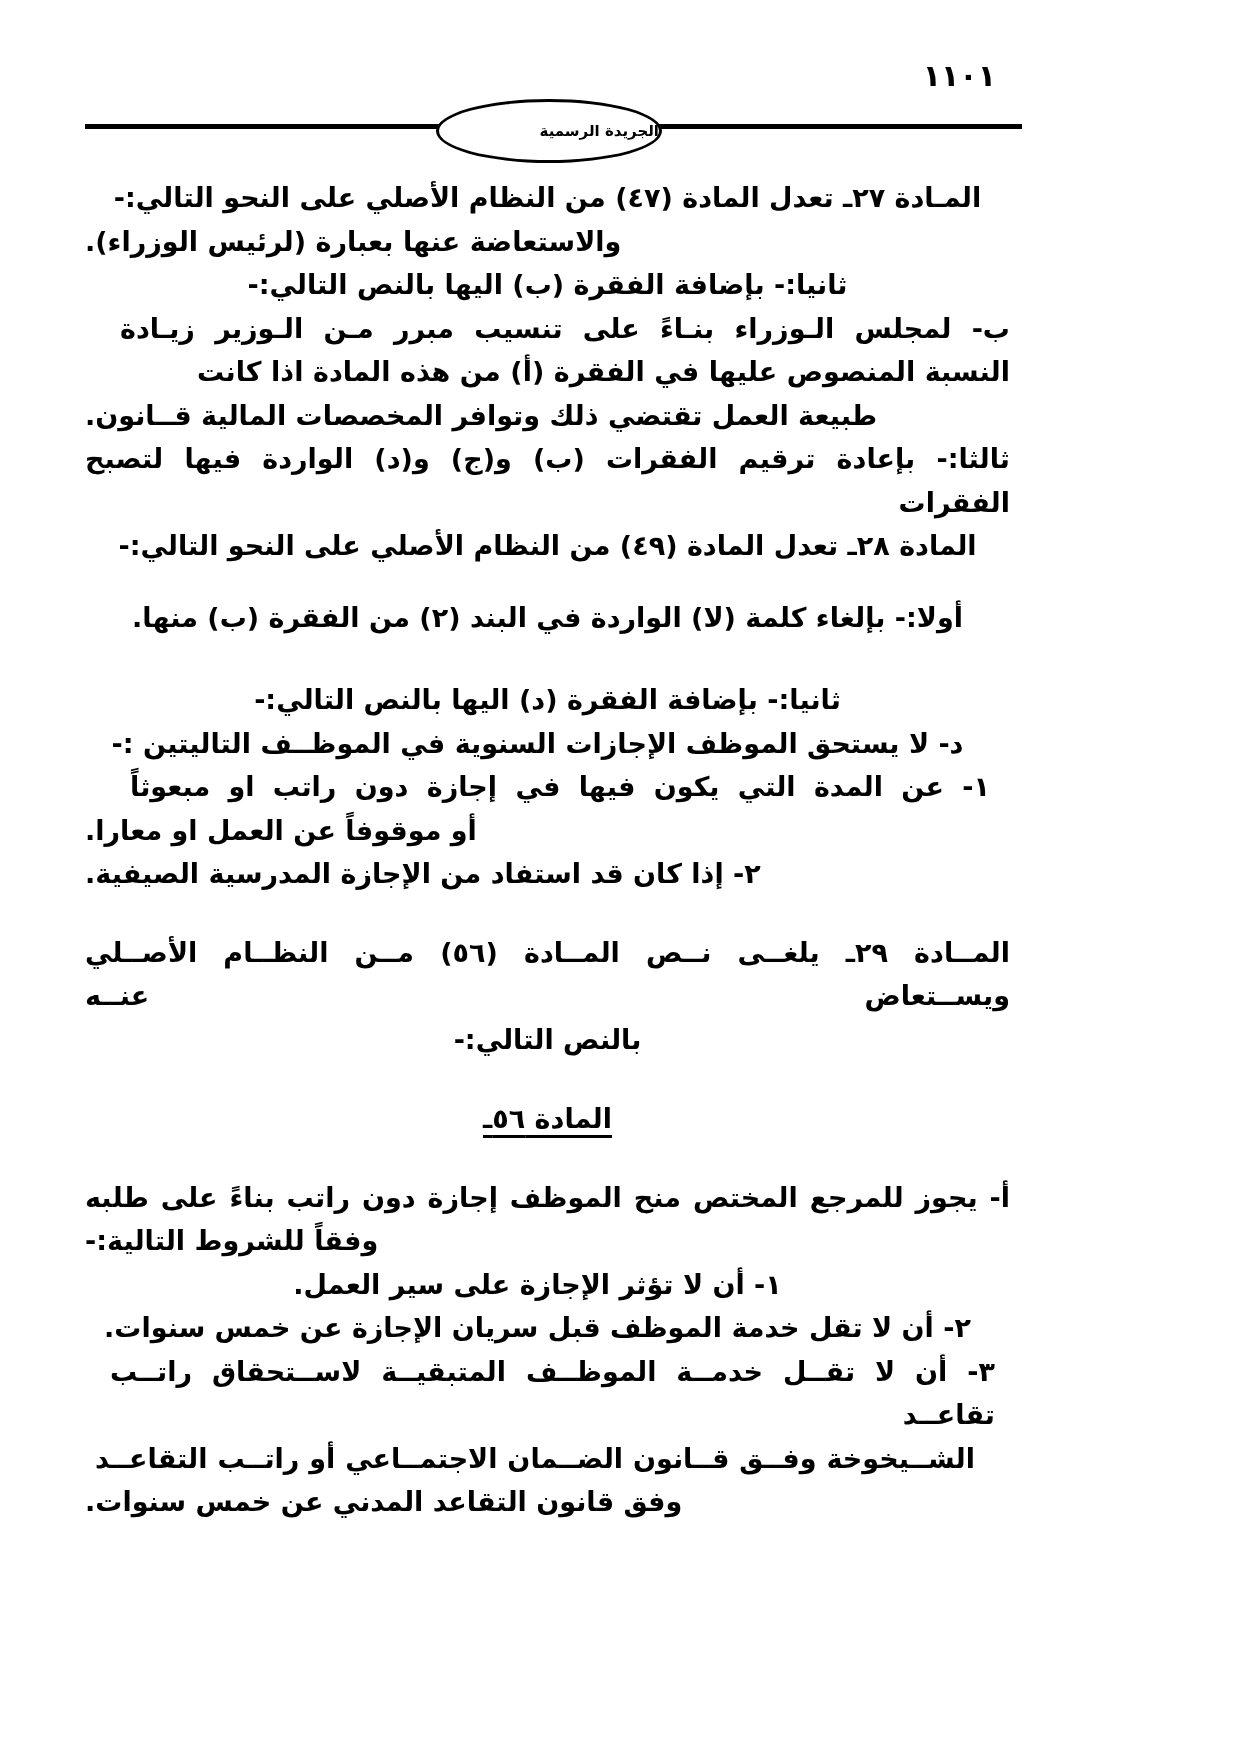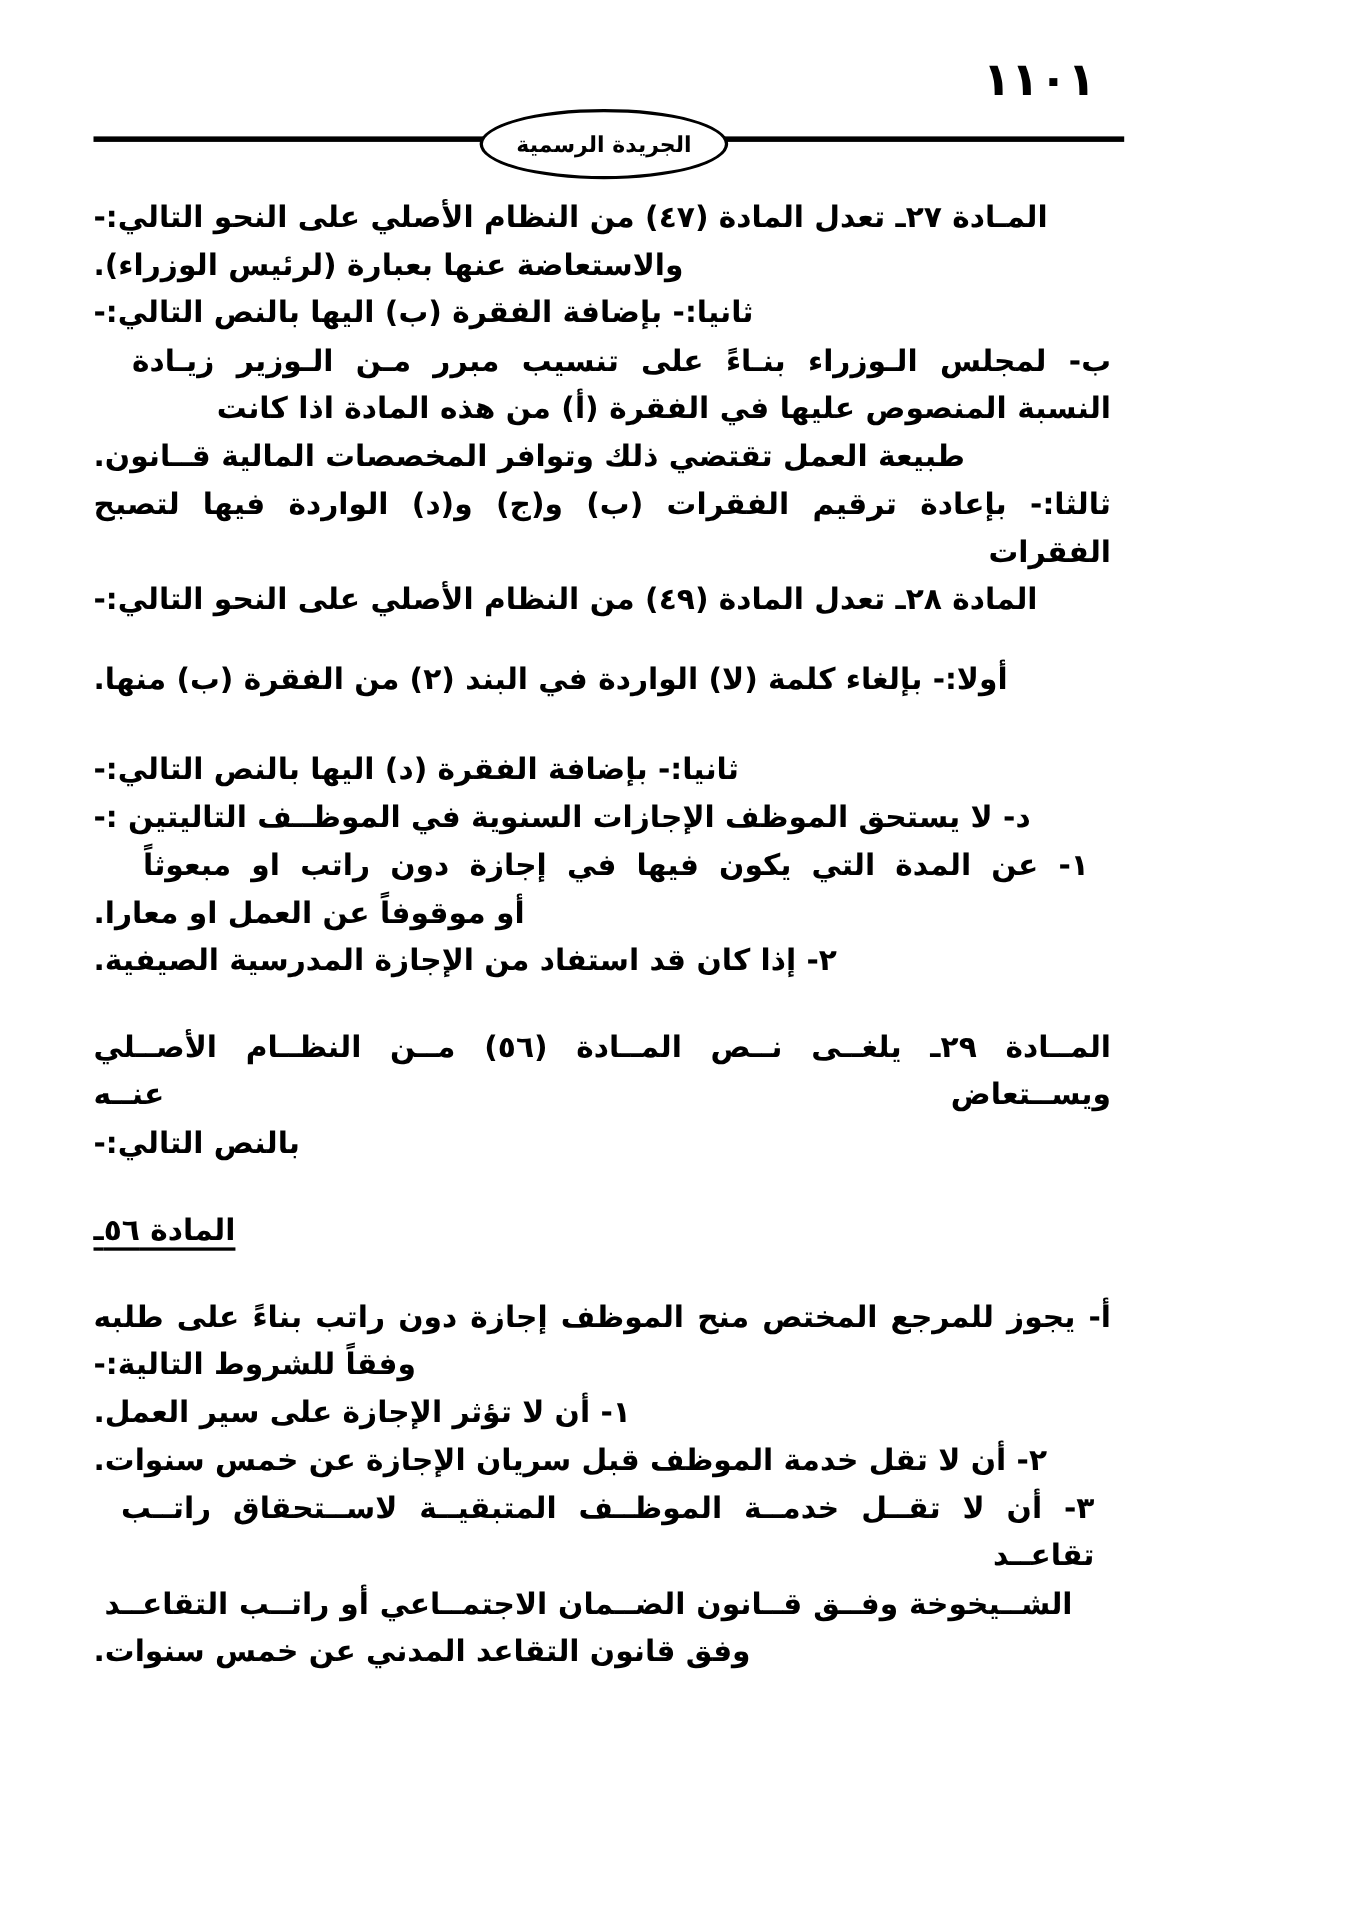--- a/index.html
+++ b/index.html
@@ -1,37 +1,37 @@
 <!DOCTYPE html>
 <html lang="ar" dir="rtl"><head>
 <meta charset="utf-8">
 <style>
   html, body { margin:0; padding:0; background:#ffffff; }
   .page {
     position:relative; width:1241px; height:1755px; background:#ffffff;
     font-family:"DejaVu Sans", sans-serif; color:#000; direction:rtl; overflow:hidden;
   }
   .page-number {
-    position:absolute; top:47px; right:245px;
-    font-size:42px; font-weight:bold; letter-spacing:9px;
+    position:absolute; top:58px; right:245px;
+    font-size:30px; font-weight:bold; letter-spacing:9px;
   }
   .rule {
     position:absolute; top:124px; left:85px; width:937px; height:5px; background:#000;
   }
   .oval {
     position:absolute; top:99px; left:436px; width:220px; height:58px;
     background:#fff; border:3px solid #000; border-radius:50%;
-    display:flex; align-items:center; justify-content:center;
-    font-size:20px; font-weight:bold; z-index:2;
+    display:flex; align-items:center; justify-content:flex-start;
+    font-size:15px; font-weight:bold; z-index:2;
   }
   .content {
     position:absolute; top:176px; left:85px; width:925px;
     font-size:27px; font-weight:bold;
   }
-  .ln { line-height:43.5px; text-align:left; margin:0; }
+  .ln { line-height:43.5px; text-align:center; margin:0; }
   .j  { text-align:justify; text-align-last:justify; }
   .c  { text-align:left; }
   .u  { text-decoration:underline; text-decoration-thickness:3px; text-underline-offset:7px; }
   .r1 { padding-right:20px; }
   .j1 { padding-left:35px; }
   .j2 { padding-left:112px; }
   .j3 { padding-left:45px; padding-right:20px; }
   .j4 { padding-left:25px; padding-right:15px; }
   .j5 { padding-left:10px; padding-right:35px; }
   .g28 { margin-top:28px; }

